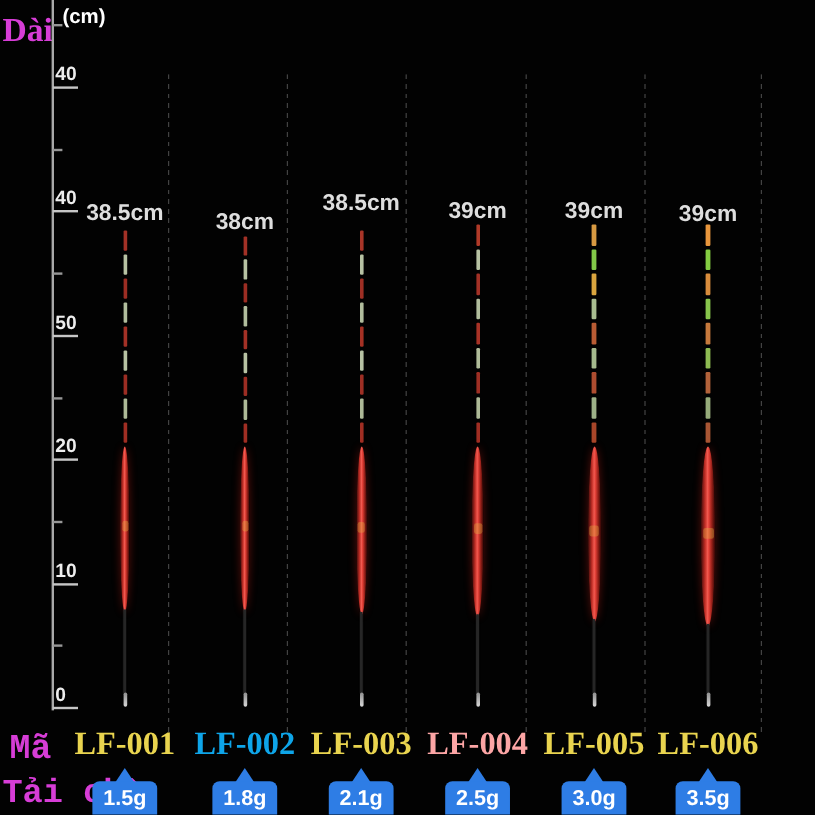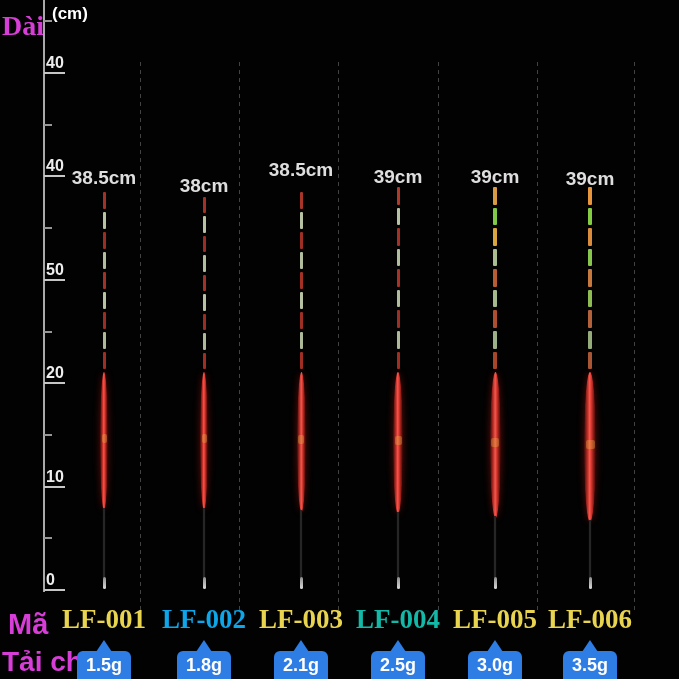--- a/index.html
+++ b/index.html
@@ -23,21 +23,21 @@
   .flabel{position:absolute;transform:translateX(-50%);color:#dedede;font-size:19px;font-weight:600;white-space:nowrap;}
   .seg{width:100%;}
   .antenna{position:absolute;display:flex;flex-direction:column;}
   .body{position:absolute;border-radius:50%;
     background:linear-gradient(90deg,#3a0a08 0%,#c22e26 30%,#f05a50 47%,#e8433a 55%,#8f1d16 78%,#2e0605 100%);
     box-shadow:0 0 7px rgba(210,35,25,.4);}
   .bodymark{position:absolute;background:rgba(224,174,64,.38);border-radius:2px;}
   .stem{position:absolute;width:2px;background:#262626;box-shadow:0 0 1px #3a3a3a;}
   .stemtip{position:absolute;width:3px;border-radius:2px;background:linear-gradient(180deg,#8f8f8f,#d9d9d9);}
   
-  .row-label{position:absolute;font-family:Liberation Sans, sans-serif;font-weight:700;white-space:nowrap;}
+  .row-label{position:absolute;font-family:Liberation Mono, monospace;font-weight:700;white-space:nowrap;}
   .code{position:absolute;transform:translateX(-50%);font-family:"Liberation Serif",serif;
     font-weight:700;font-size:27px;white-space:nowrap;}
   .bubble{position:absolute;transform:translateX(-50%);display:flex;flex-direction:column;align-items:center;}
   .bubble-arrow{width:0;height:0;border:8px solid transparent;border-top:none;margin-bottom:-1px;}
   .bubble-box{border-radius:6px;color:#fff;font-size:18px;font-weight:700;
     padding:5px 9px 14px 9px;line-height:18px;}
 </style>
 </head>
 <body>
 
@@ -169,21 +169,21 @@
       <div class="body" style="left: 584px; top: 372px; width: 12px; height: 150px;"></div>
       <div class="bodymark" style="left: 585.5px; top: 439.5px; width: 9px; height: 9px;"></div>
       <div class="stem" style="left: 589px; top: 520px; height: 58px;"></div>
       <div class="stemtip" style="left: 588.5px; top: 577px; height: 12px;"></div>
     </div>
   <span class="row-label" style="left: 8px; top: 608px; font-size: 29px; color: rgb(215, 61, 215);">Mã</span>
   <div id="codes">
       <div class="code" style="left: 104px; top: 604px; color: rgb(233, 212, 79);">LF-001</div>
       <div class="code" style="left: 204px; top: 604px; color: #0ea5e9;">LF-002</div>
       <div class="code" style="left: 301px; top: 604px; color: rgb(233, 212, 79);">LF-003</div>
-      <div class="code" style="left: 398px; top: 604px; color: #14b8a6;">LF-004</div>
+      <div class="code" style="left: 398px; top: 604px; color: #fca5a5;">LF-004</div>
       <div class="code" style="left: 495px; top: 604px; color: rgb(233, 212, 79);">LF-005</div>
       <div class="code" style="left: 590px; top: 604px; color: rgb(233, 212, 79);">LF-006</div>
     </div>
   <span class="row-label" style="left: 2px; top: 646px; font-size: 28px; color: rgb(215, 61, 215);">Tải chì</span>
   <div id="weights">
       <div class="bubble" style="left: 104px; top: 640px;">
         <div class="bubble-arrow" style="border-bottom: 12px solid rgb(46, 125, 229);"></div>
         <div class="bubble-box" style="background: rgb(46, 125, 229);">1.5g</div>
       </div>
       <div class="bubble" style="left: 204px; top: 640px;">

